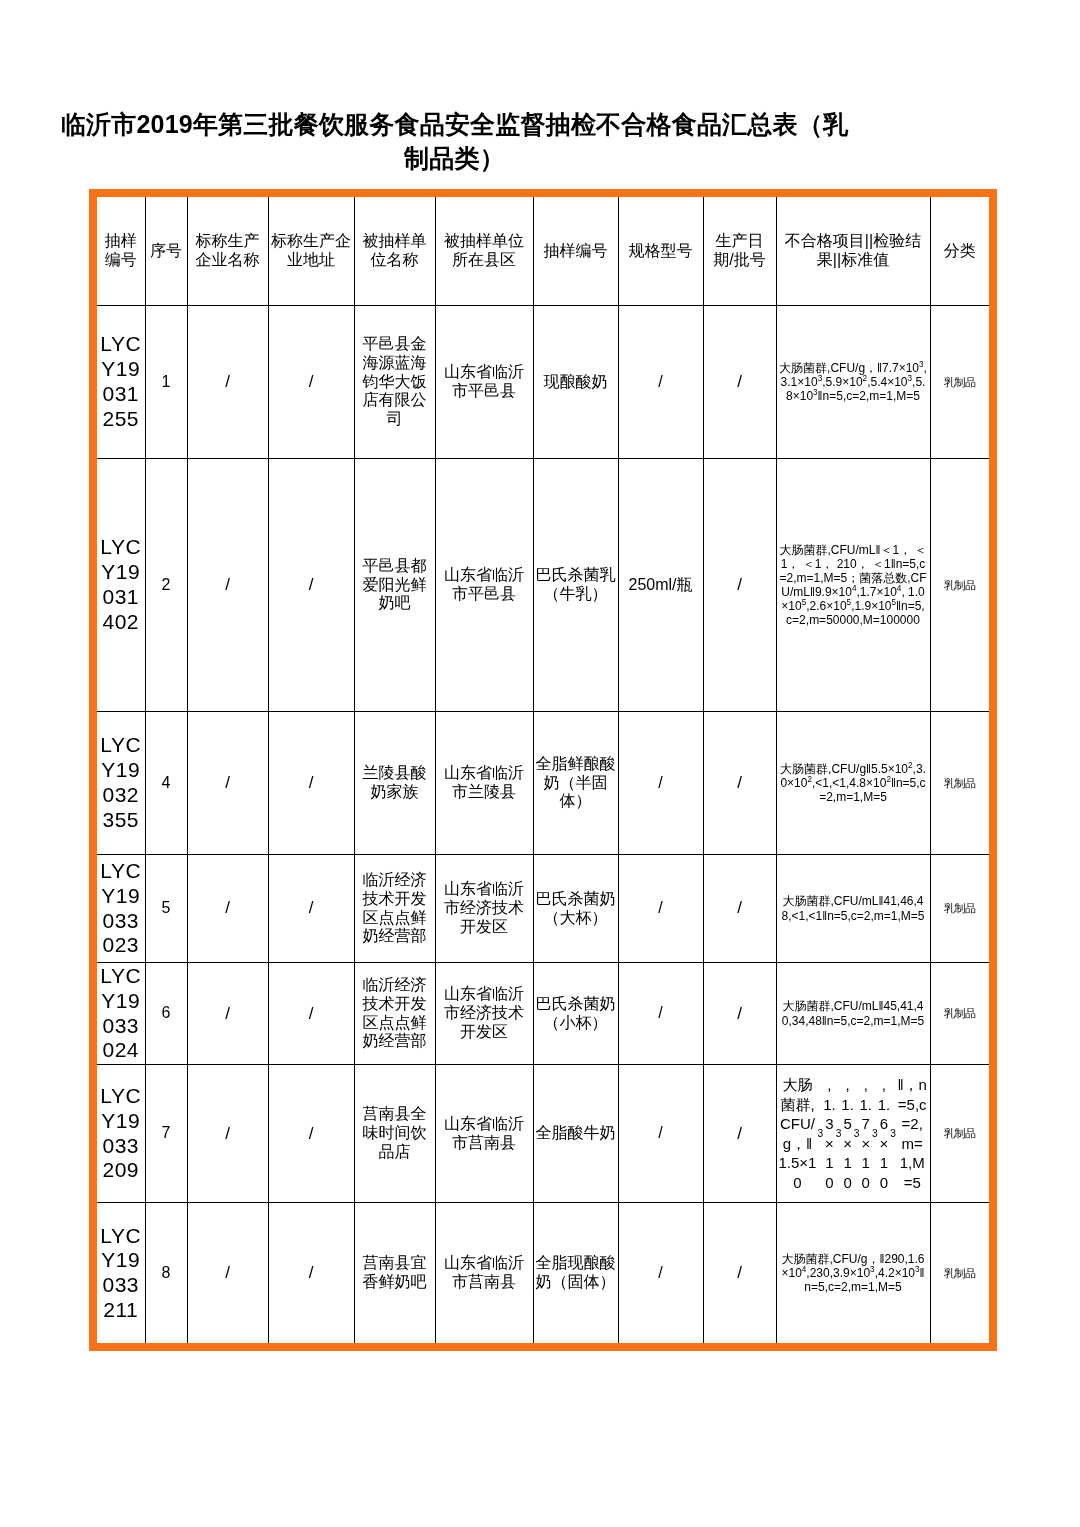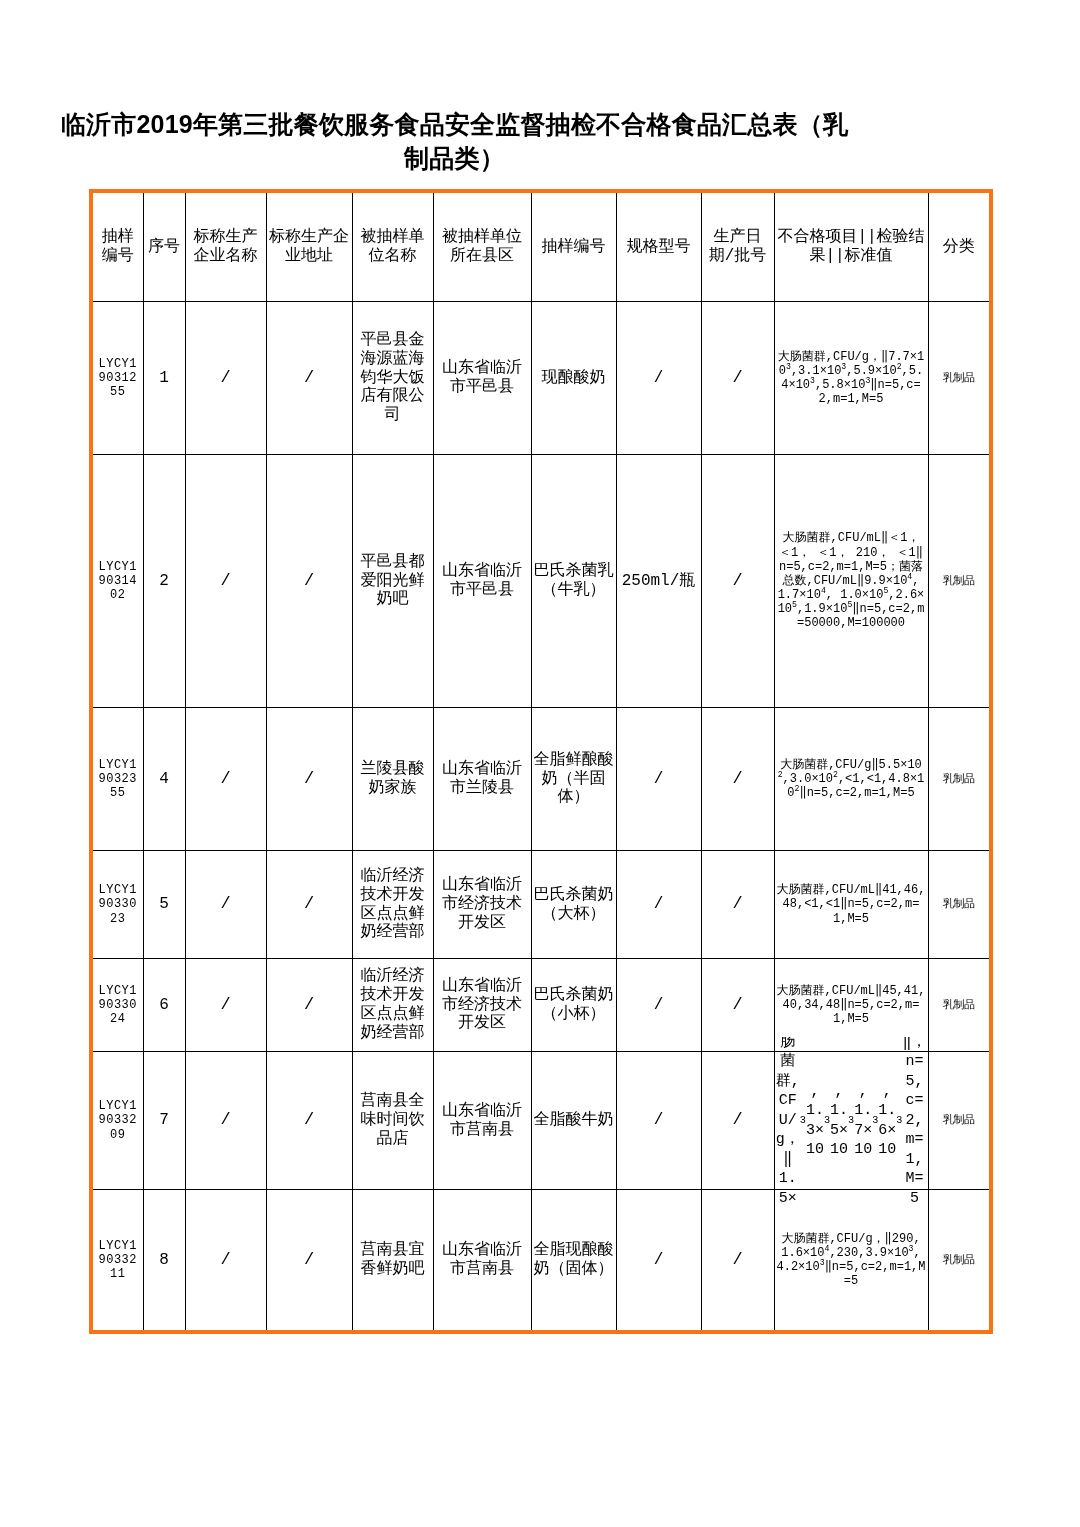--- a/index.html
+++ b/index.html
@@ -34,22 +34,21 @@
   .table-wrap {
     position: absolute;
     left: 89px;
     top: 189px;
     width: 902px;
   }
   table.report {
     border-collapse: collapse;
     table-layout: fixed;
     width: 902px;
-    border: 4px solid #f97316;
-    font-family: Liberation Mono, monospace;
+    border: 8px solid #f97316;
   }
   table.report td, table.report th {
     border: 1px solid #000;
     padding: 1px 2px;
     vertical-align: middle;
     text-align: center;
     font-weight: normal;
     overflow: visible;
     word-break: break-all;
     line-height: 1.18;
@@ -71,21 +70,21 @@
   .c-food   { width: 85px; }
   .c-spec   { width: 85px; }
   .c-date   { width: 73px; }
   .c-result { width: 154px; }
   .c-class  { width: 63px; }
 
   tbody td {
     font-size: 16px;
   }
   td.code {
-    font-size: 12px;
+    font-size: 21px;
     letter-spacing: 0.5px;
     line-height: 1.28;
   }
   td.result {
     font-size: 12px;
     line-height: 1.30;
     padding: 2px 1px;
   }
   td.slash {
     font-size: 17px;

